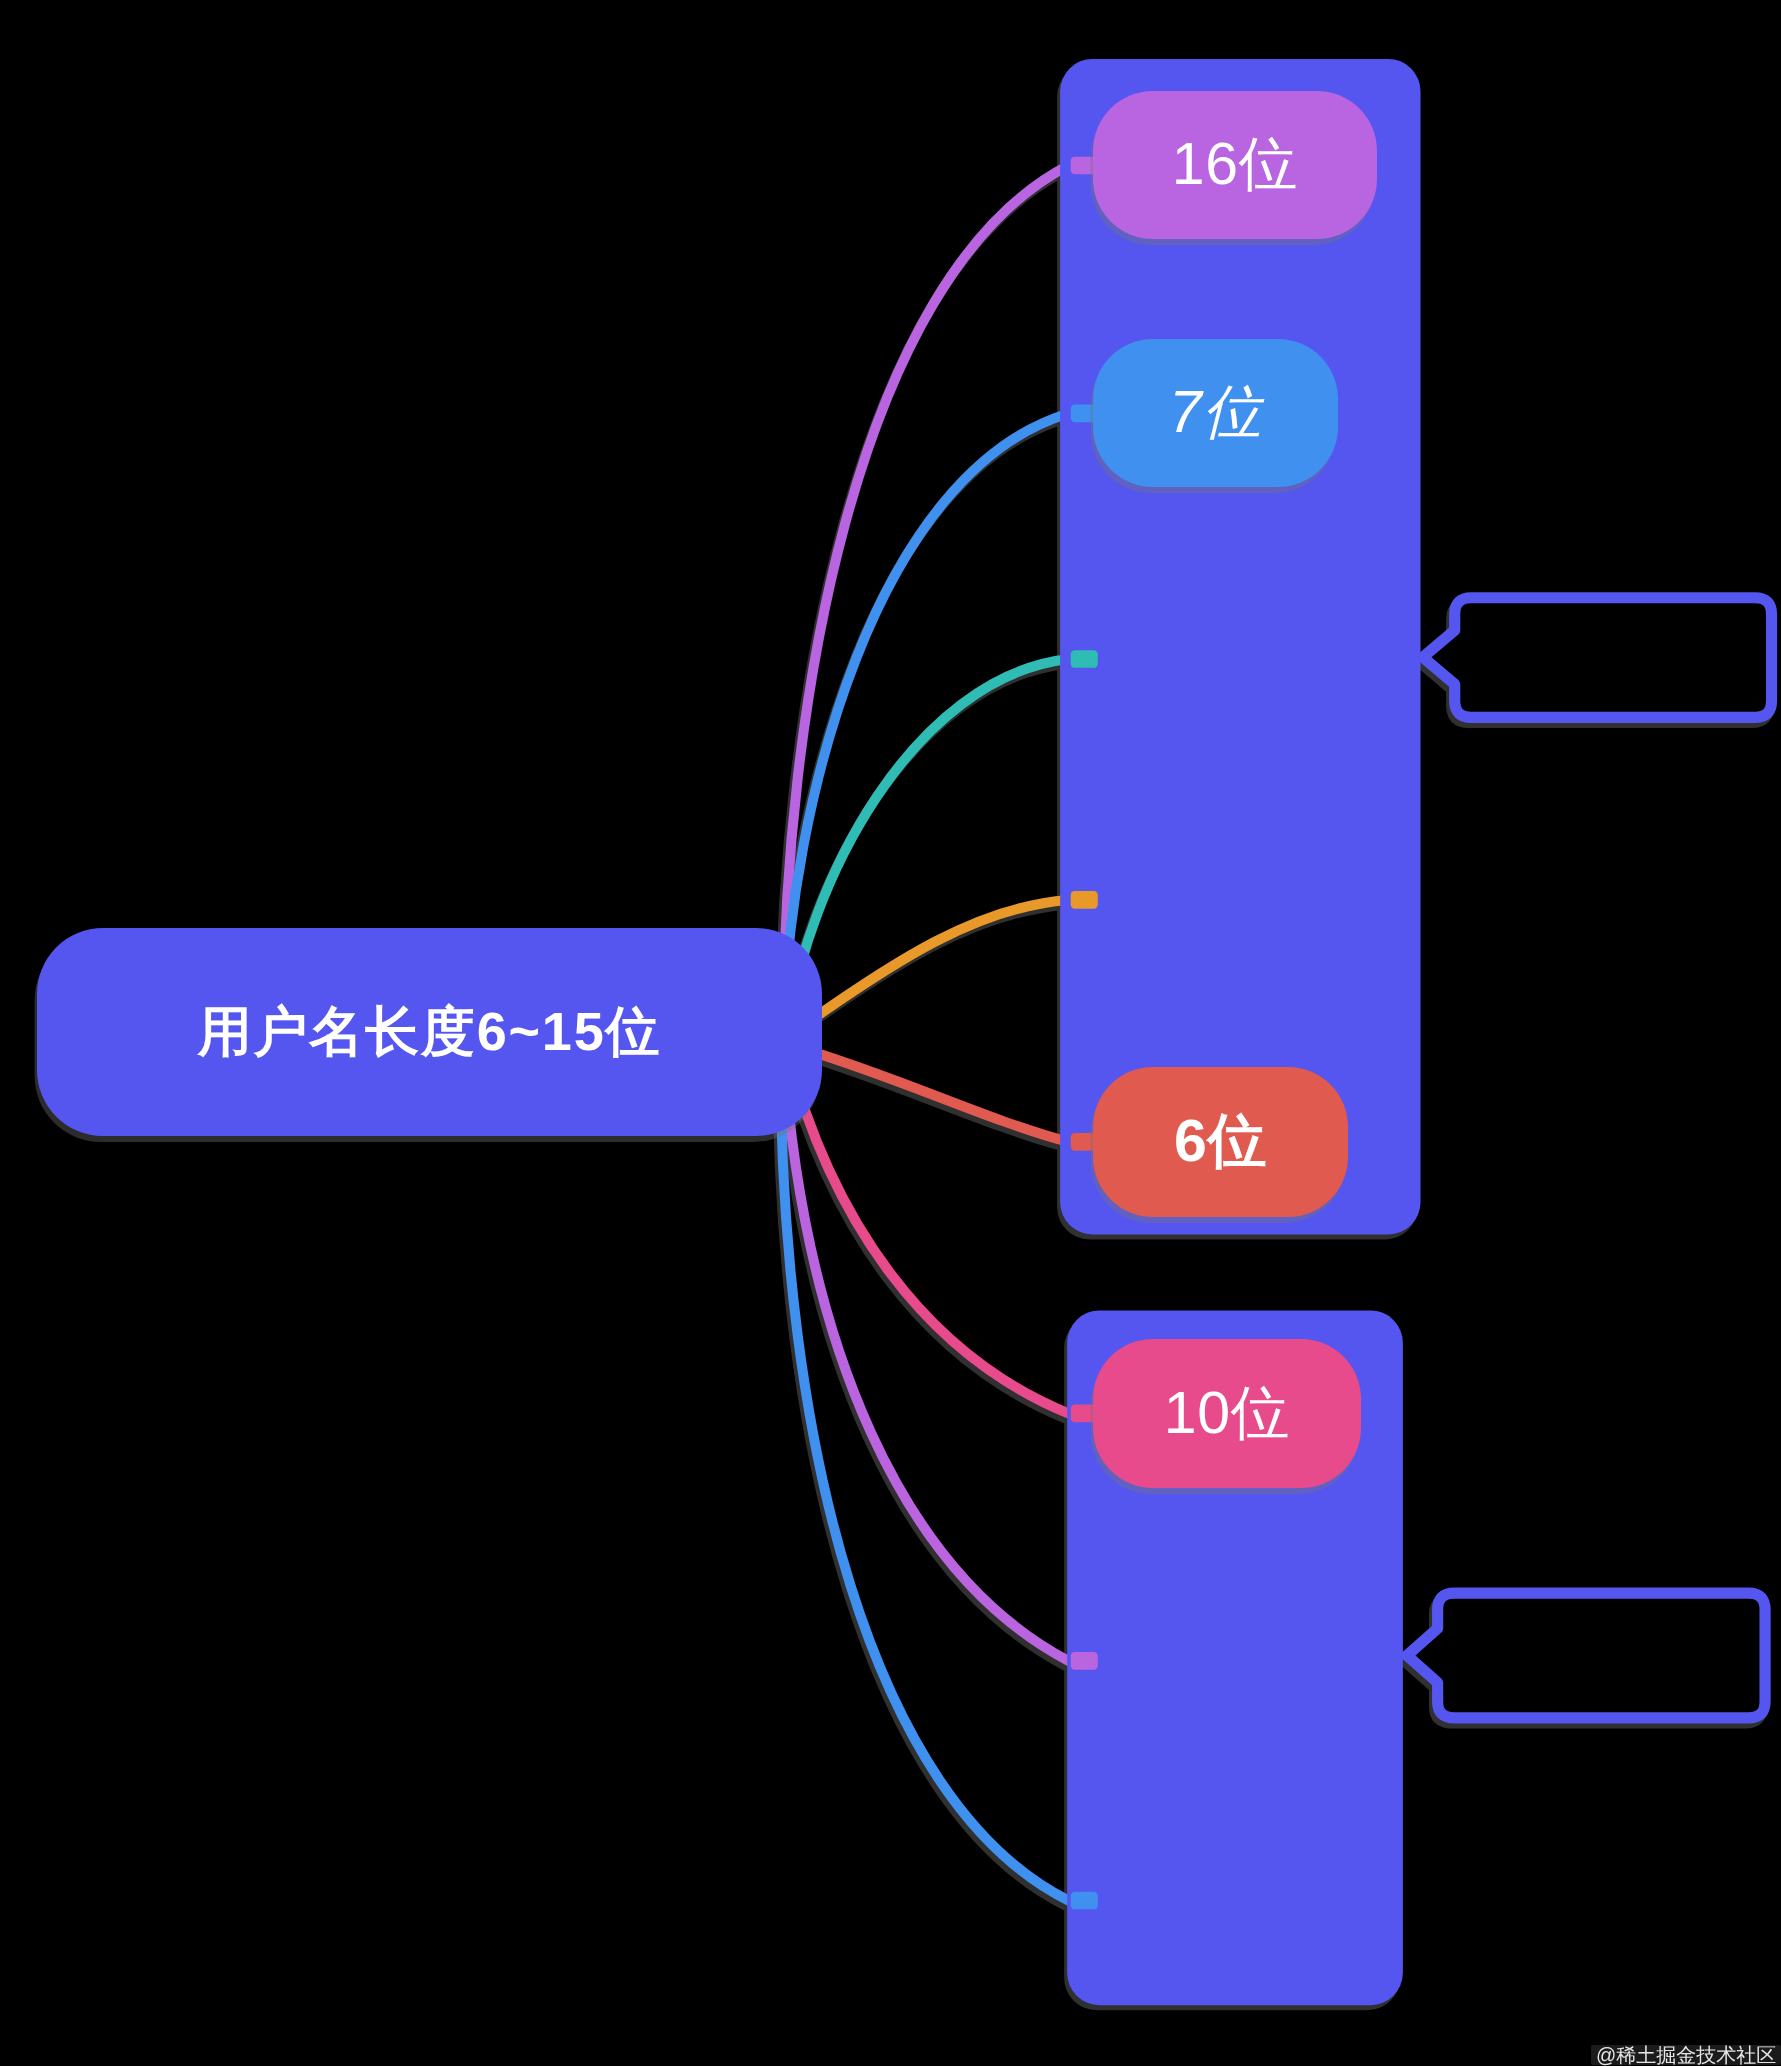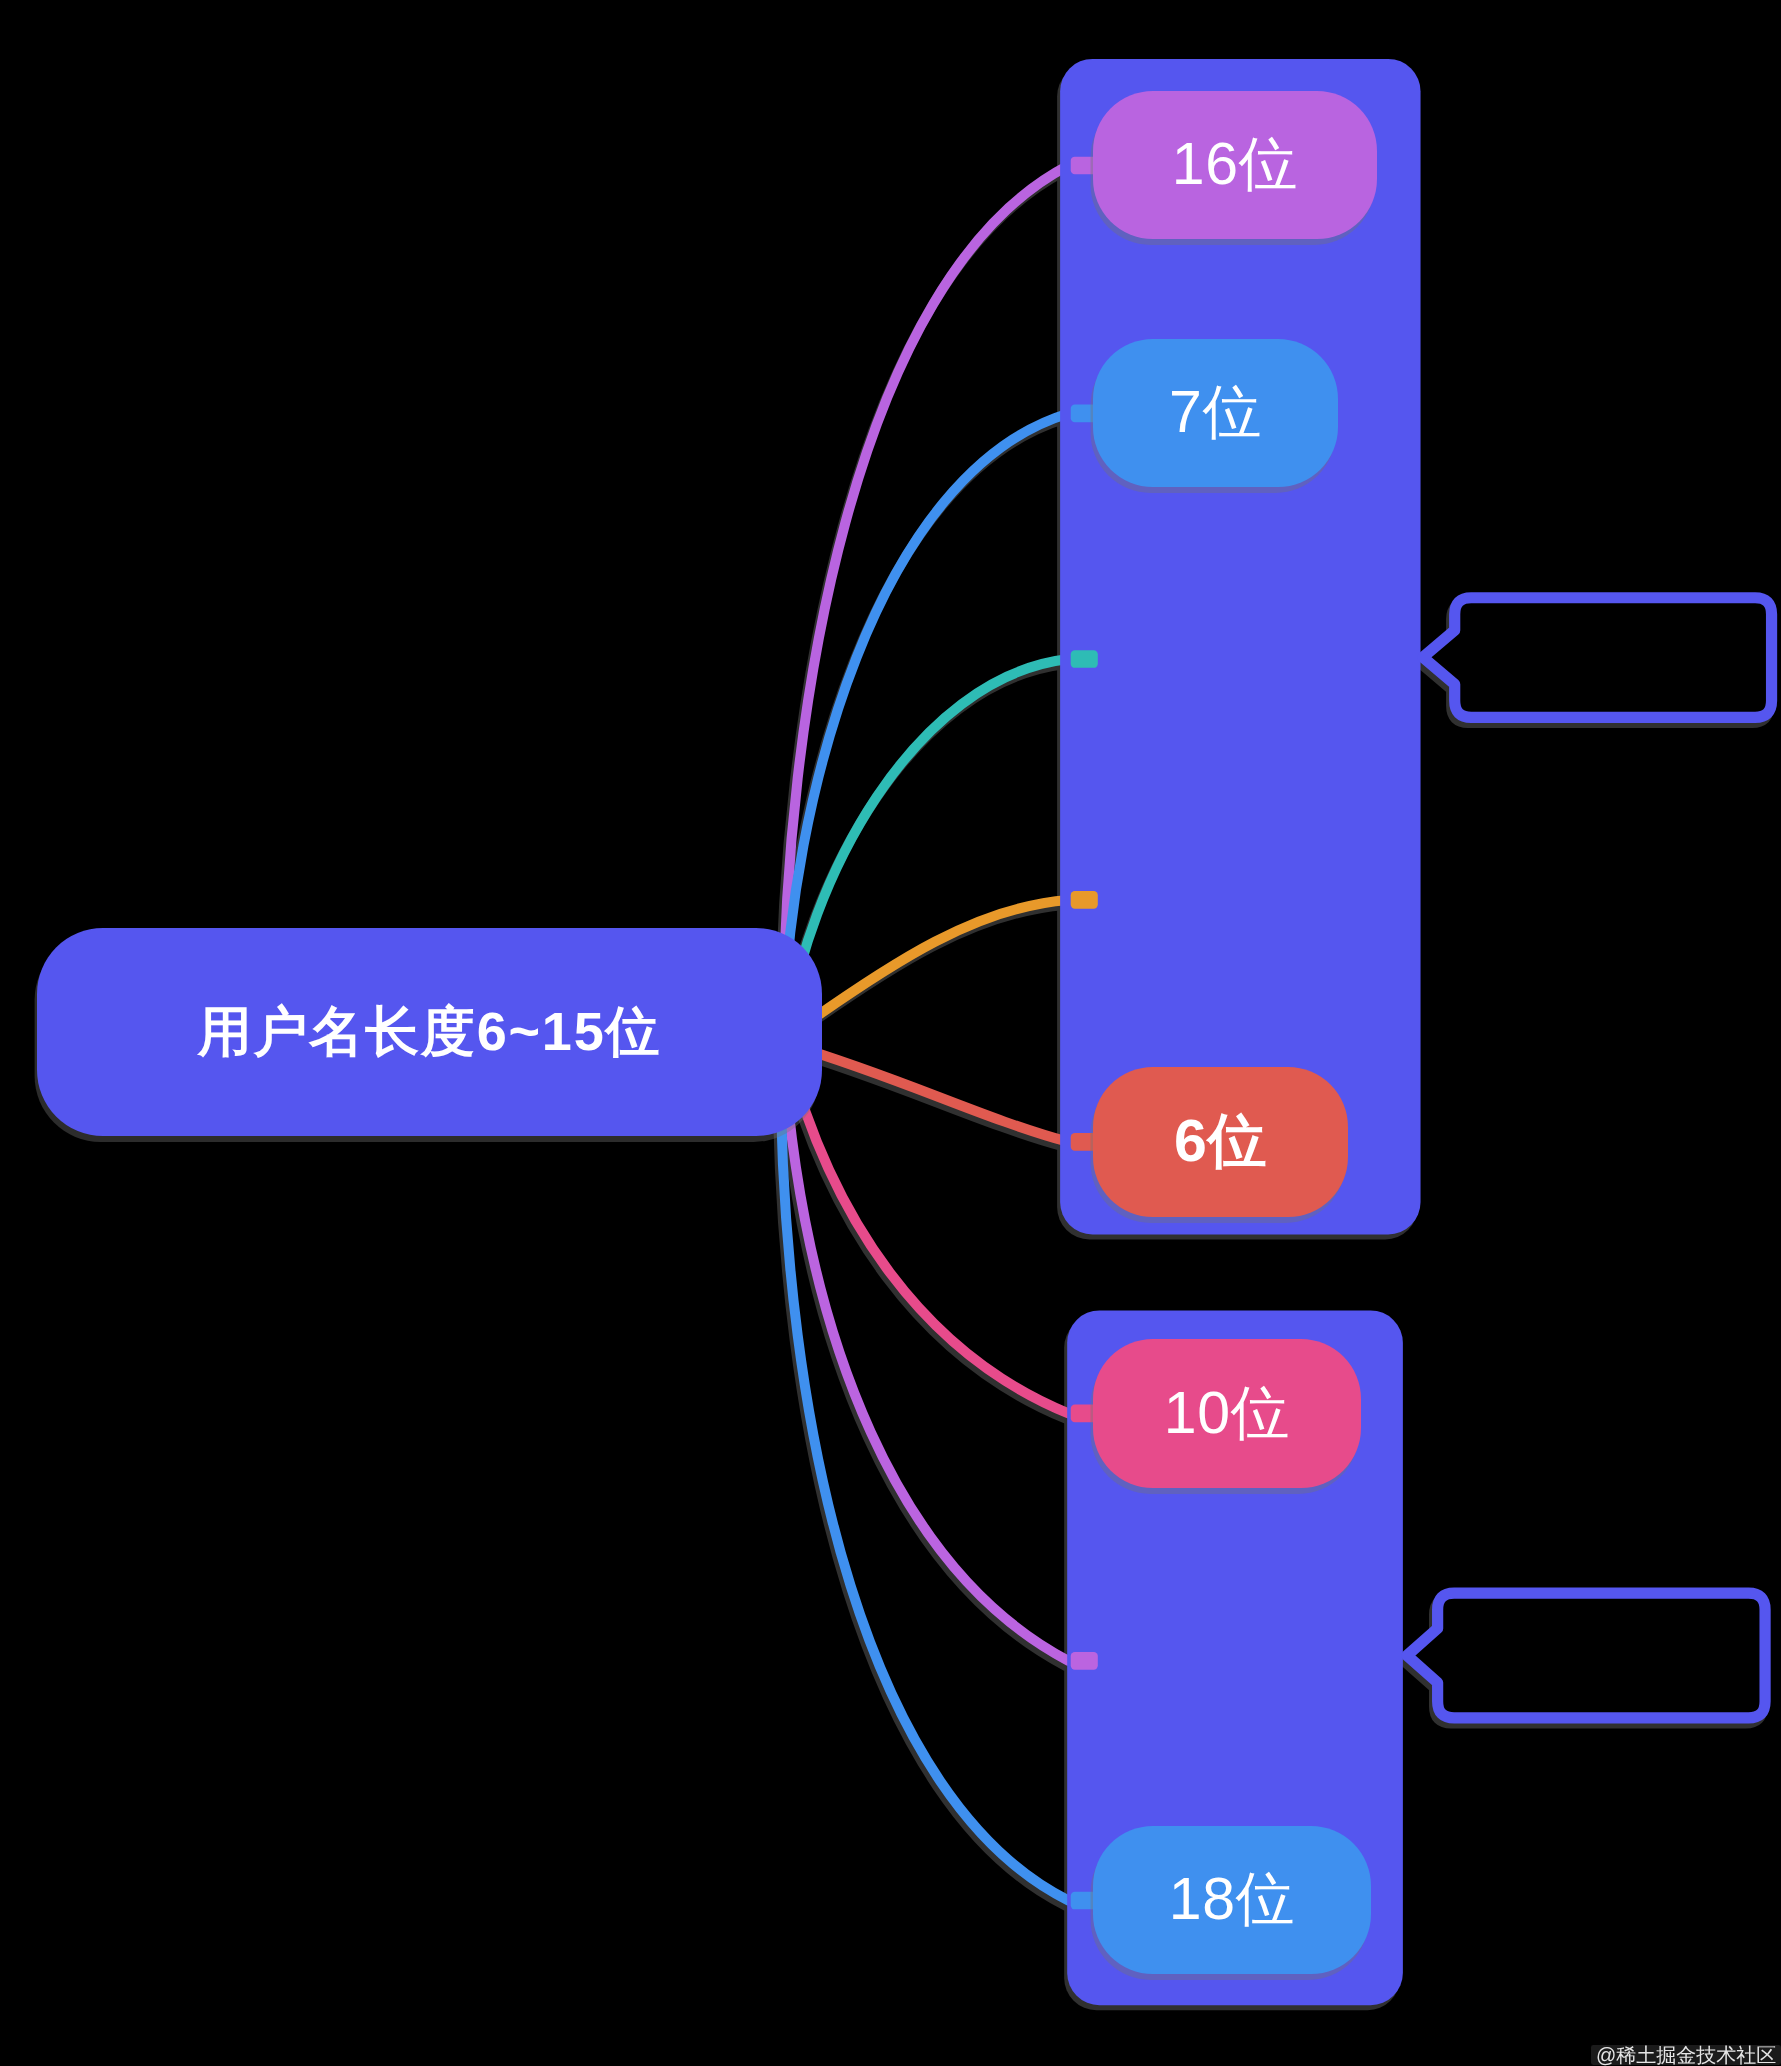--- a/index.html
+++ b/index.html
@@ -70,29 +70,26 @@
     </g>
   </svg>
 
   <div class="node root" style="left: 37px; top: 928px; width: 785px; height: 208px; background-color: rgb(85, 86, 239);">
     <span>用户名长度6~15位</span>
   </div>
 
   <div class="node child" style="left: 1093px; top: 91px; width: 284px; height: 148px; background-color: rgb(185, 100, 224);">
     <span>16位</span>
   </div>
-  <div class="node child" style="left: 1093px; top: 339px; width: 245px; height: 148px; background-color: rgb(63, 144, 239);">
+  <div class="node child" style="left: 1093px; top: 339px; width: 245px; height: 148px; background-color: rgb(63, 144, 239); font-style: italic;">
     <span>7位</span>
   </div>
   <div class="node child" style="left: 1093px; top: 1067px; width: 255px; height: 150px; background-color: rgb(224, 90, 80); font-weight: bold;">
     <span>6位</span>
   </div>
 
   <div class="node child" style="left: 1093px; top: 1339px; width: 268px; height: 149px; background-color: rgb(231, 75, 139);">
     <span>10位</span>
   </div>
-  <div class="node child" style="left: 1093px; top: 1826px; width: 278px; height: 148px; background-color: rgb(63, 144, 239);">
-    <span>18位</span>
-  </div>
 
   <div id="watermark">@稀土掘金技术社区</div>
 </div>
 
 
 </body></html>

